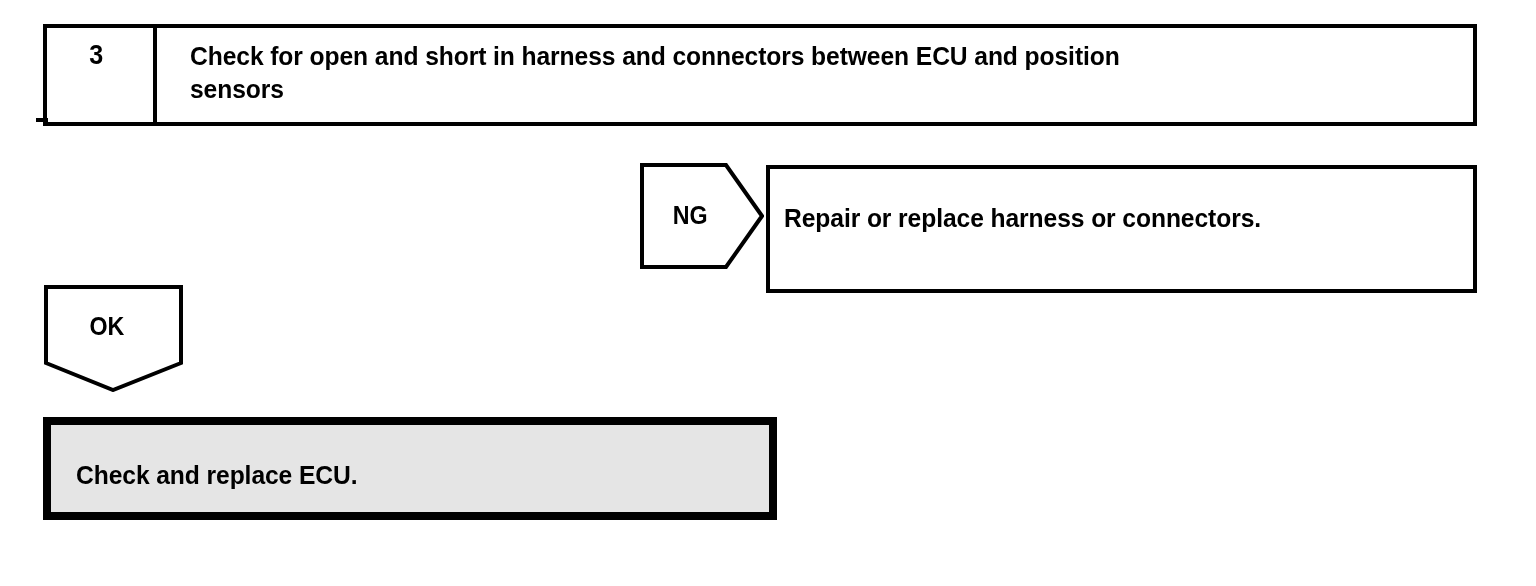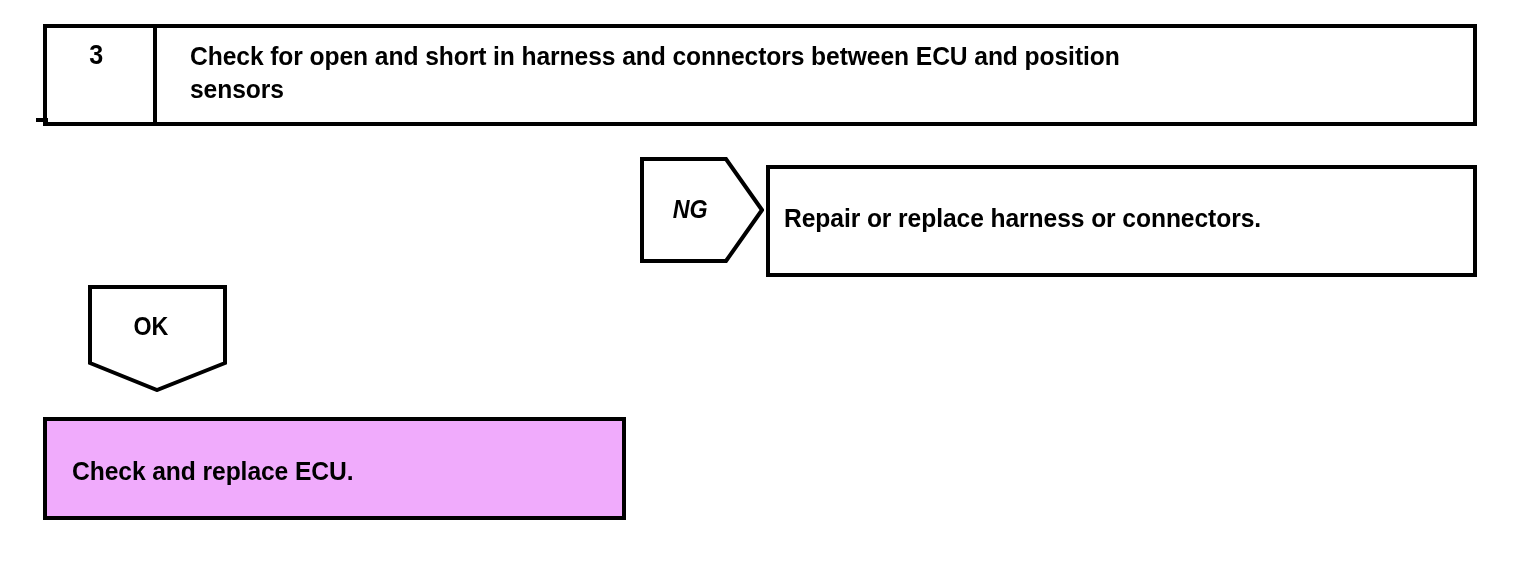--- a/index.html
+++ b/index.html
@@ -81,85 +81,83 @@
     top: 118px;
     width: 12px;
     height: 4px;
     background: #000;
   }
 
   
   .ng-shape {
     position: absolute;
     left: 640px;
-    top: 157px;
+    top: 163px;
     width: 124px;
     height: 122px;
-    font-style: italic;
   }
   .ng-shape svg { display: block; }
   .ng-label {
     position: absolute;
     left: 0;
     top: 38px;
     width: 108px;
     text-align: center;
     font-size: 25px;
     line-height: 28px;
   }
 
   
   .ng-box {
     position: absolute;
     left: 766px;
     top: 165px;
     width: 711px;
-    height: 112px;
+    height: 128px;
     border: 4px solid #000;
     box-sizing: border-box;
     background: #fff;
   }
   .ng-box .label {
     position: absolute;
     left: 14px;
     top: 33px;
     font-size: 26.5px;
     line-height: 32px;
   }
 
   
   .ok-shape {
     position: absolute;
     left: 44px;
     top: 285px;
     width: 139px;
     height: 107px;
-    margin-left: 44px;
   }
   .ok-shape svg { display: block; }
   .ok-label {
     position: absolute;
     left: 0;
     top: 27px;
     width: 135px;
     text-align: center;
     font-size: 25px;
     line-height: 28px;
   }
 
   
   .ecu-box {
     position: absolute;
     left: 43px;
     top: 417px;
-    width: 583px;
+    width: 734px;
     height: 103px;
-    border: 4px solid #000000;
-    box-sizing: border-box;
-    background: #f0abfc;
+    border: 8px solid #000000;
+    box-sizing: border-box;
+    background: #e5e5e5;
   }
   .ecu-box .label {
     position: absolute;
     left: 25px;
     top: 34px;
     font-size: 26.5px;
     line-height: 32px;
   }
 </style>
 </head>

